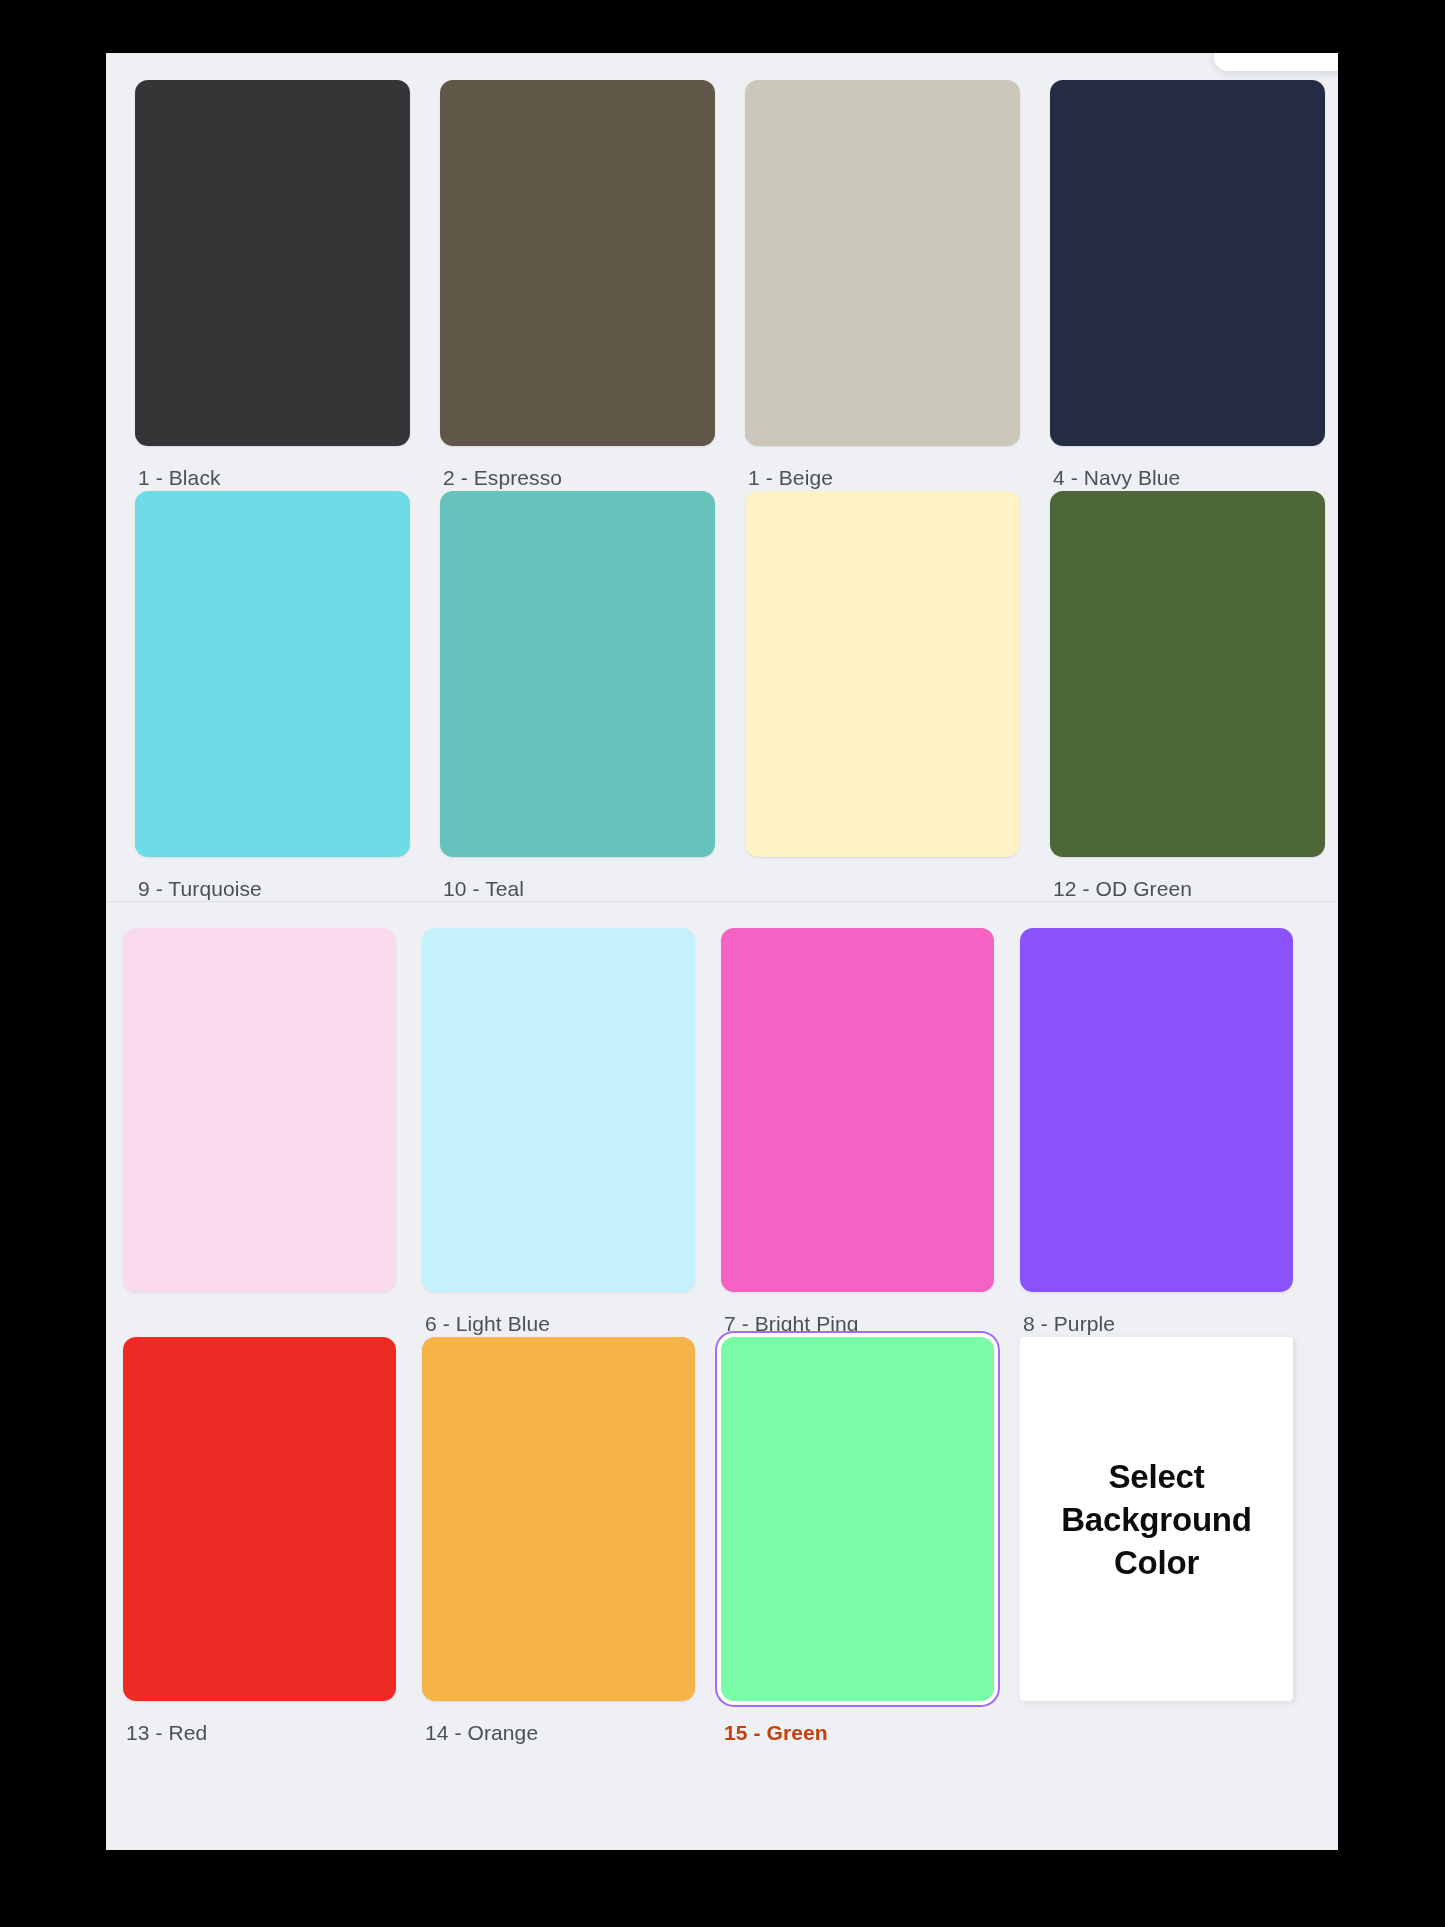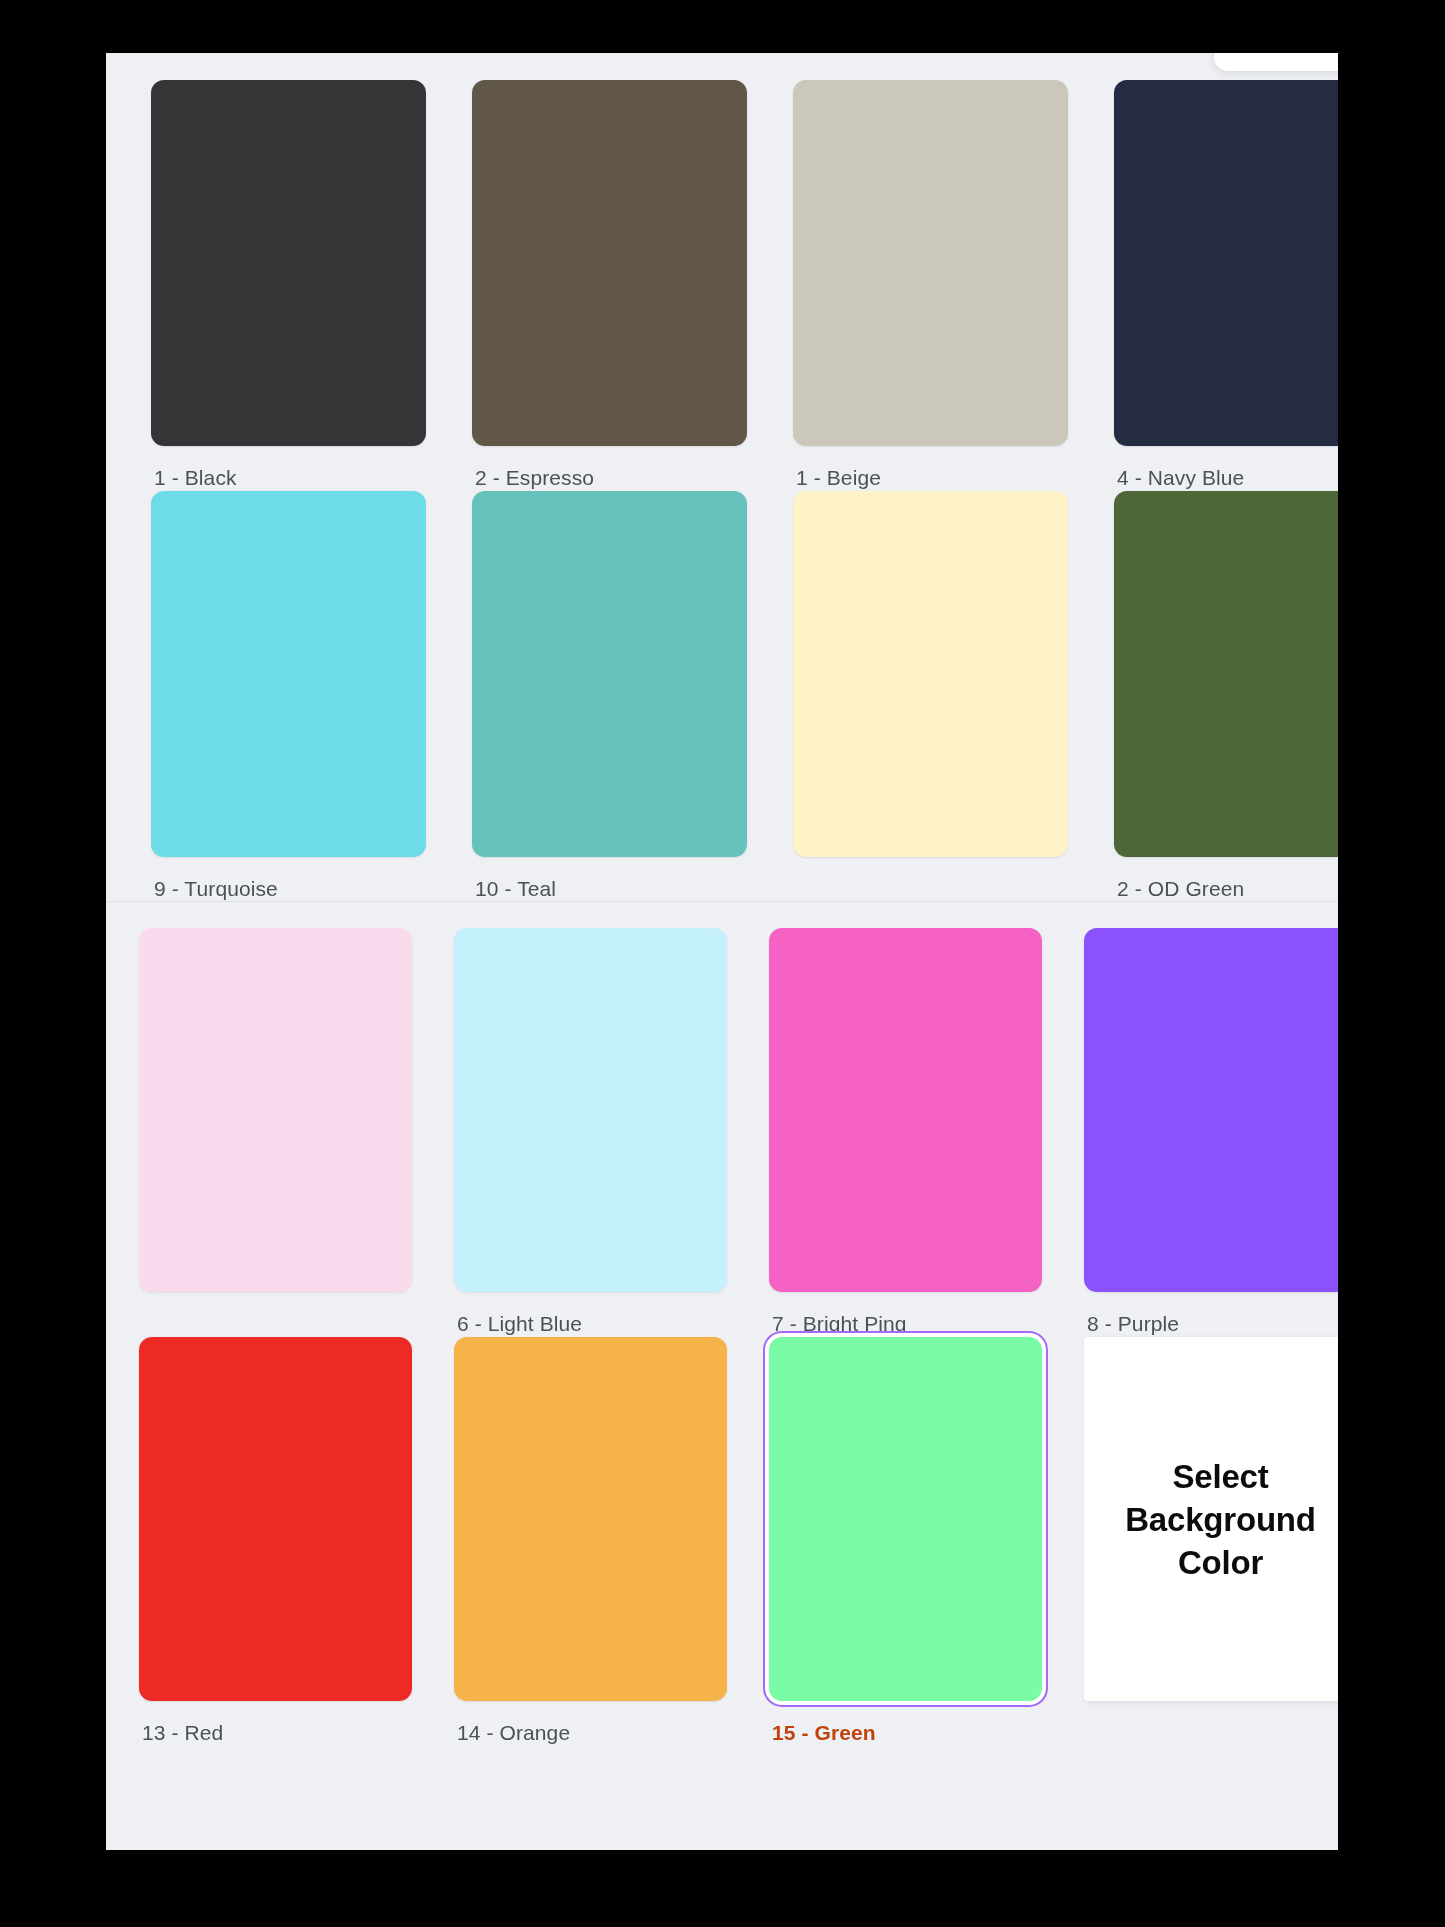--- a/index.html
+++ b/index.html
@@ -58,21 +58,20 @@
 
   .swatch-row {
     display: flex;
     gap: 0;
   }
 
   .swatch-cell {
     width: 305px;
     flex: 0 0 305px;
     padding-right: 0;
-    margin-left: 16px;
   }
 
   .section-b .swatch-cell {
     width: 299px;
     flex: 0 0 299px;
   }
 
   .swatch-chip {
     width: 275px;
     height: 366px;
@@ -170,21 +169,21 @@
           </div>
           <div class="swatch-cell">
             <div class="swatch-chip" style="background: rgb(102, 195, 188);"></div>
             <div class="swatch-label">10 - Teal</div>
           </div>
           <div class="swatch-cell">
             <div class="swatch-chip" style="background: rgb(253, 243, 198);"></div>
           </div>
           <div class="swatch-cell">
             <div class="swatch-chip" style="background: rgb(77, 103, 56);"></div>
-            <div class="swatch-label">2 - OD Green</div>
+            <div class="swatch-label">12 - OD Green</div>
           </div>
         </div>
     </div>
 
     <div class="grid-section section-b">
       <div class="swatch-row">
           <div class="swatch-cell">
             <div class="swatch-chip" style="background: rgb(250, 219, 238);"></div>
           </div>
           <div class="swatch-cell">

